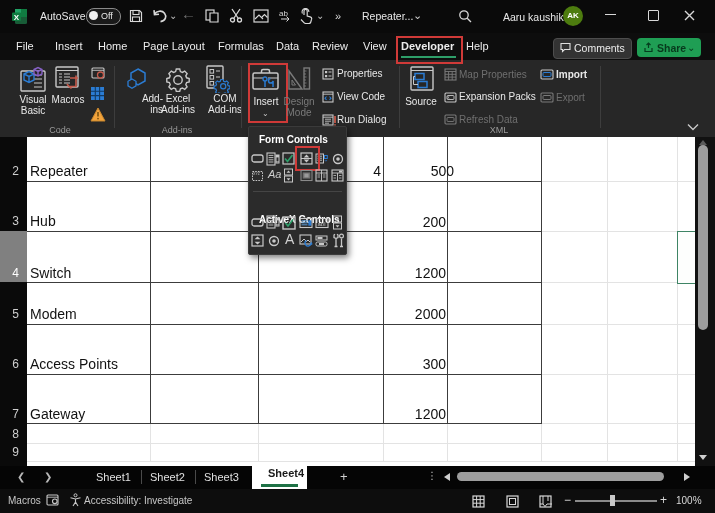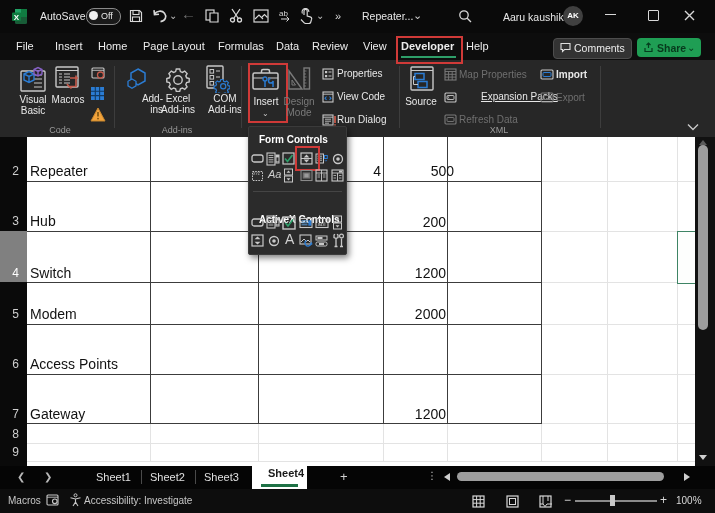--- a/index.html
+++ b/index.html
@@ -103,21 +103,21 @@
     <div class="tbi" style="left:335px;top:10px;font-size:11px;color:#d8d8d8;">»</div>
 
     <div class="tbi" style="left:362px;top:10px;font-size:10.5px;color:#e8e8e8;">Repeater...</div>
     <div class="tbi" style="left:413px;top:9px;font-size:11px;color:#cfcfcf;">⌄</div>
 
     <svg class="abs" style="left:458px;top:9px" width="14" height="14" viewBox="0 0 14 14">
       <circle cx="6" cy="6" r="4.2" fill="none" stroke="#d8d8d8" stroke-width="1.3"></circle>
       <path d="M9.2 9.2 L13 13" stroke="#d8d8d8" stroke-width="1.3"></path>
     </svg>
     <div class="tbi" style="left:503px;top:11px;font-size:10.5px;color:#e8e8e8;">Aaru kaushik</div>
-    <div class="tbi" style="left:563px;top:6px;width:20px;height:20px;border-radius:50%;background:#404040;color:#fff;font-size:8px;font-weight:bold;text-align:center;line-height:20px;">AK</div>
+    <div class="tbi" style="left:563px;top:6px;width:20px;height:20px;border-radius:50%;background:#4d7c0f;color:#fff;font-size:8px;font-weight:bold;text-align:center;line-height:20px;">AK</div>
     <div class="tbi" style="left:605px;top:14px;width:11px;height:1.4px;background:#d8d8d8;"></div>
     <div class="tbi" style="left:648px;top:10px;width:9px;height:9px;border:1.4px solid #d8d8d8;border-radius:1px;"></div>
     <svg class="abs" style="left:684px;top:10px" width="11" height="11" viewBox="0 0 11 11">
       <path d="M1 1 L10 10 M10 1 L1 10" stroke="#d8d8d8" stroke-width="1.4"></path>
     </svg>
   </div>
 
   <div class="abs" id="menubar">
     <div class="menu" style="left:16px;">File</div>
     <div class="menu" style="left:55px;">Insert</div>
@@ -262,21 +262,21 @@
       <rect x="1" y="1" width="11" height="11" fill="none" stroke="#7a7a7a" stroke-width="1.1"></rect>
       <path d="M1 3.5 h11 M1 6.3 h11 M1 9.1 h11 M4.6 3.5 V12 M8.2 3.5 V12" stroke="#7a7a7a" stroke-width="0.9"></path>
     </svg>
     <div class="minitext grayed" style="left:459px;top:9px;">Map Properties</div>
 
     <svg class="abs" style="left:444px;top:31px" width="13" height="13" viewBox="0 0 13 13">
       <rect x="1" y="2" width="11" height="9" rx="1" fill="none" stroke="#c8c8c8" stroke-width="1.1"></rect>
       <rect x="3" y="4.5" width="7" height="4" rx="1" fill="none" stroke="#c8c8c8" stroke-width="0.9"></rect>
       <text x="3.2" y="8.2" font-size="4.5" fill="#c8c8c8">x</text>
     </svg>
-    <div class="minitext" style="left:481px;top:31px;text-decoration:underline;">Expansion Packs</div>
+    <div class="minitext" style="left:459px;top:31px;">Expansion Packs</div>
 
     <svg class="abs" style="left:444px;top:53px" width="13" height="13" viewBox="0 0 13 13">
       <rect x="1" y="2" width="11" height="9" rx="1" fill="none" stroke="#7a7a7a" stroke-width="1.1"></rect>
       <rect x="3" y="4.5" width="7" height="4" rx="1" fill="none" stroke="#7a7a7a" stroke-width="0.9"></rect>
     </svg>
     <div class="minitext grayed" style="left:459px;top:54px;">Refresh Data</div>
 
     <svg class="abs" style="left:540px;top:8px" width="14" height="13" viewBox="0 0 14 13">
       <rect x="1" y="2" width="12" height="9" rx="1" fill="none" stroke="#c8c8c8" stroke-width="1.1"></rect>
       <rect x="3" y="4.5" width="8" height="4" rx="1" fill="none" stroke="#2b7cd3" stroke-width="1"></rect>
@@ -341,20 +341,21 @@
     <div class="celltxt" style="left:30px;top:76px;">Hub</div>
     <div class="celltxt" style="left:30px;top:128px;">Switch</div>
     <div class="celltxt" style="left:30px;top:169px;">Modem</div>
     <div class="celltxt" style="left:30px;top:219px;">Access Points</div>
     <div class="celltxt" style="left:30px;top:269px;">Gateway</div>
     <div class="celltxt num" style="left:280px;top:26px;width:101px;">4</div>
     <div class="celltxt num" style="left:346px;top:26px;width:108px;">500</div>
     <div class="celltxt num" style="left:346px;top:77px;width:100px;">200</div>
     <div class="celltxt num" style="left:346px;top:128px;width:100px;">1200</div>
     <div class="celltxt num" style="left:346px;top:169px;width:100px;">2000</div>
+    <div class="celltxt num" style="left:346px;top:219px;width:100px;">300</div>
     <div class="celltxt num" style="left:346px;top:269px;width:100px;">1200</div>
 
     <div class="abs" style="left:677px;top:94px;width:30px;height:51px;border:1.5px solid #3e8465;background:#fdfefd;"></div>
 
     <div class="abs" style="left:695px;top:0;width:20px;height:329px;background:#111111;"></div>
     <div class="abs" style="left:699px;top:3px;width:0;height:0;border-left:4px solid transparent;border-right:4px solid transparent;border-bottom:5px solid #5a5a5a;"></div>
     <div class="abs" style="left:698px;top:8px;width:10px;height:185px;background:#9d9d9d;border-radius:5px;"></div>
     <div class="abs" style="left:699px;top:318px;width:0;height:0;border-left:4px solid transparent;border-right:4px solid transparent;border-top:5px solid #cfcfcf;"></div>
   </div>
 

